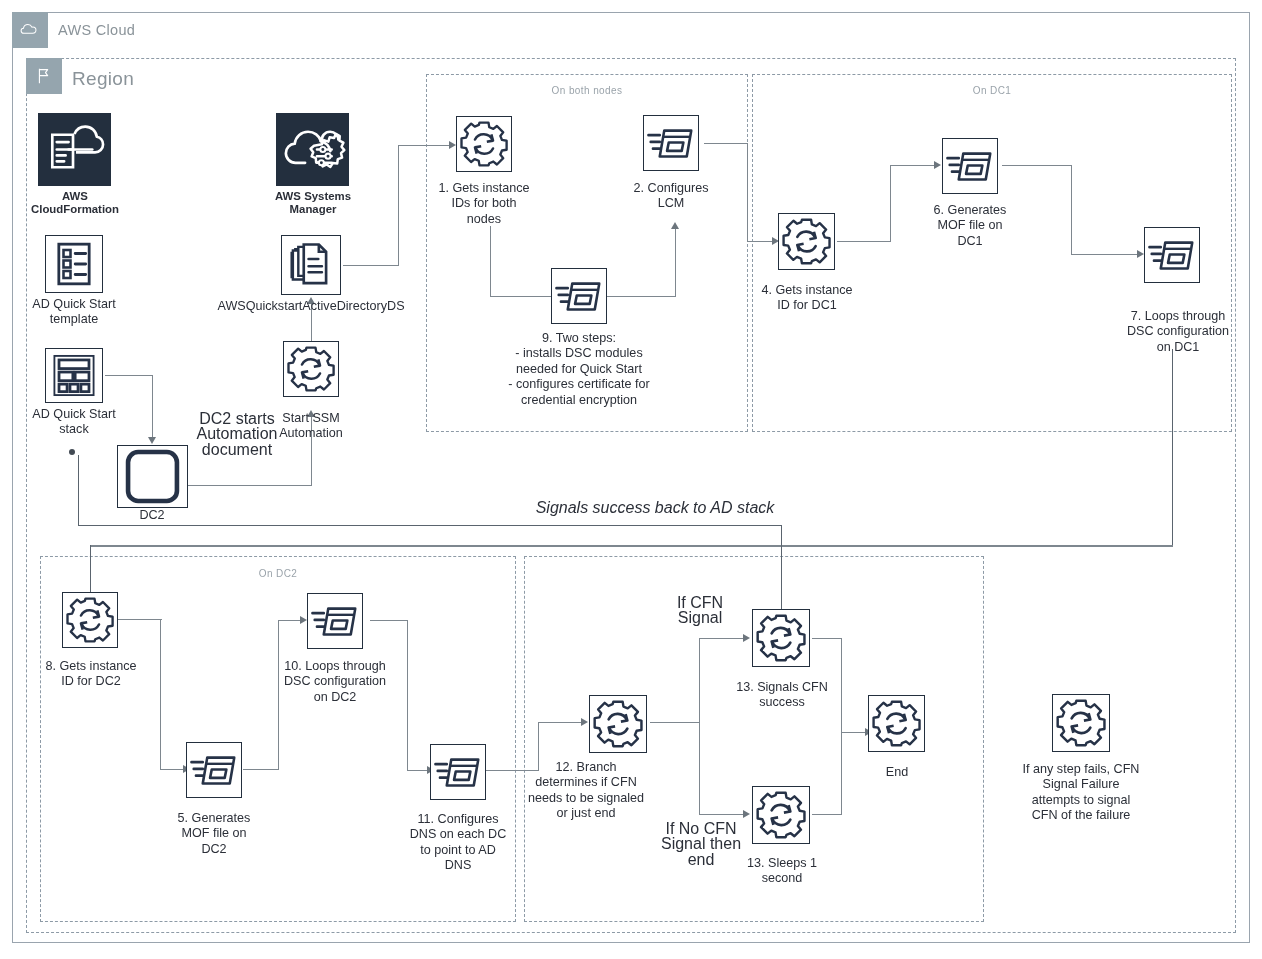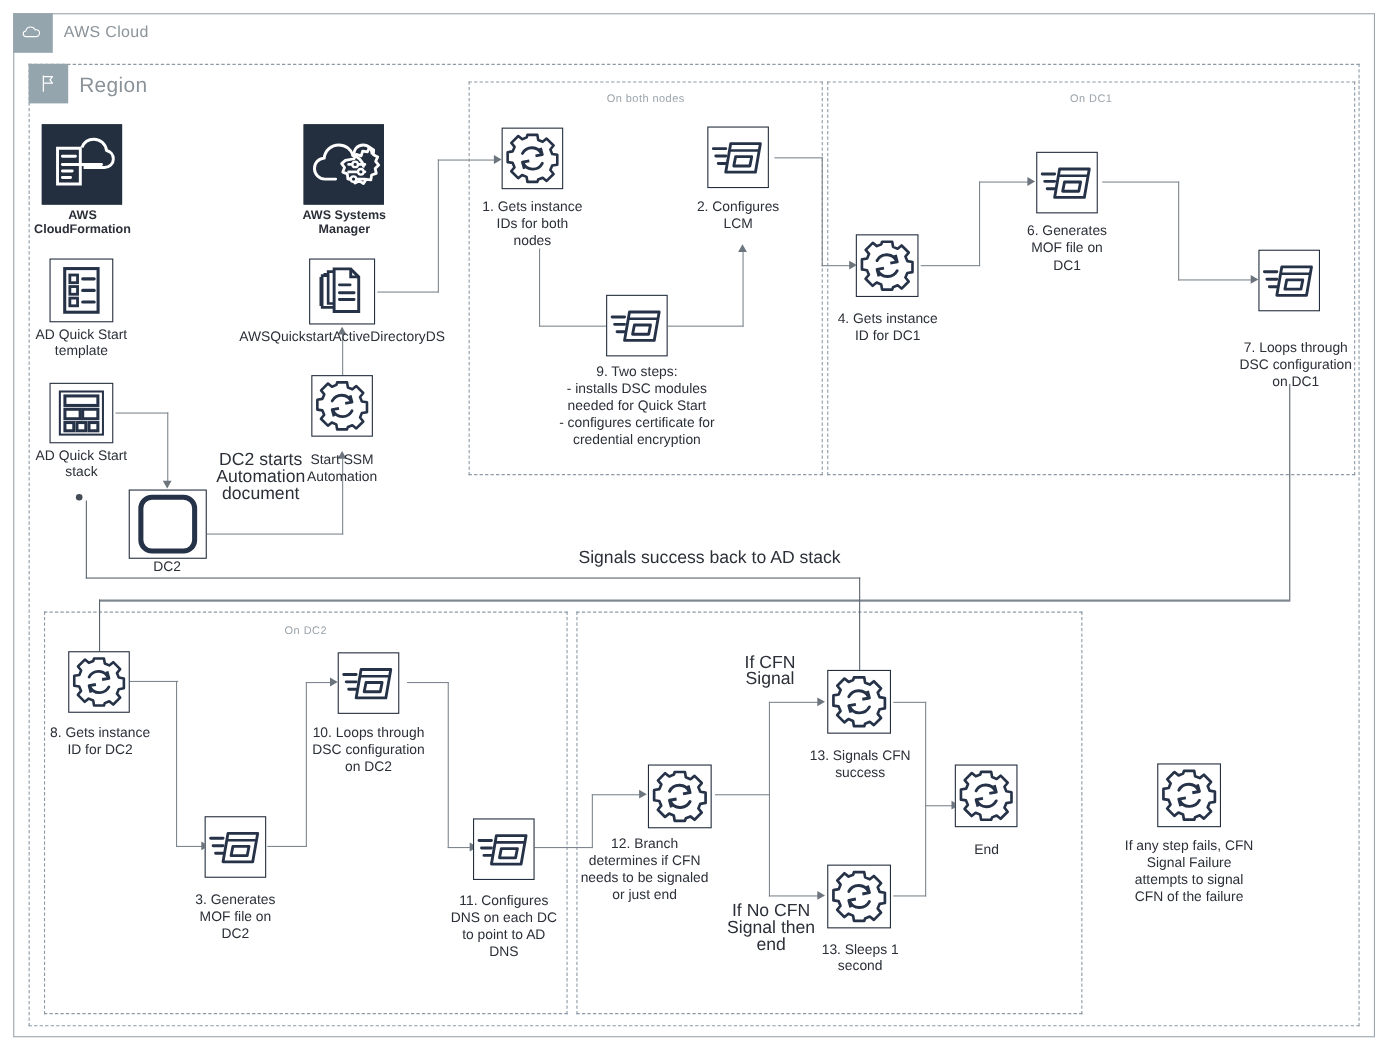--- a/index.html
+++ b/index.html
@@ -116,21 +116,21 @@
 
   <div class="ln lnv dk" style="left:1172px;top:349px;height:197px;"></div>
   <div class="ln lnh" style="left:90px;top:545px;width:1083px;height:2px;"></div>
   <div class="ln lnv dk" style="left:90px;top:545px;height:49px;"></div>
   <div class="arw d" style="left:86px;top:592px;"></div>
 
   <div class="ln lnv dk" style="left:781px;top:525px;height:95px;"></div>
   <div class="ln lnh dk" style="left:78px;top:525px;width:704px;"></div>
   <div class="ln lnv dk" style="left:78px;top:455px;height:71px;"></div>
   <div class="dot" style="left:69px;top:449px;"></div>
-  <div class="elbl" style="left:445px;top:500px;width:400px;">Signals success back to AD stack</div>
+  <div class="elbl" style="left:455px;top:500px;width:400px;font-style:italic;">Signals success back to AD stack</div>
 
   <div class="ln lnh" style="left:118px;top:619px;width:44px;"></div>
   <div class="ln lnv" style="left:160px;top:619px;height:151px;"></div>
   <div class="ln lnh" style="left:160px;top:769px;width:24px;"></div>
   <div class="arw r" style="left:183px;top:765px;"></div>
 
   <div class="ln lnh" style="left:243px;top:769px;width:36px;"></div>
   <div class="ln lnv" style="left:278px;top:620px;height:150px;"></div>
   <div class="ln lnh" style="left:278px;top:620px;width:23px;"></div>
   <div class="arw r" style="left:300px;top:616px;"></div>
@@ -368,21 +368,21 @@
 
   <div class="node">
     <div class="ibox" style="left:186px;top:742px;width:56px;height:56px;">
       <svg viewBox="0 0 48 48">
         <path d="M18 13h24l-4 23H14z" fill="none" stroke="#263247" stroke-width="2.3" stroke-linejoin="round"></path>
         <path d="M17.3 18.5h23" stroke="#263247" stroke-width="2.1"></path>
         <path d="M22 23.5h13l-1.5 7.5h-13z" fill="none" stroke="#263247" stroke-width="2.3" stroke-linejoin="round"></path>
         <path d="M4 17h10M6 23h8M8 29h6" stroke="#263247" stroke-width="2.4" stroke-linecap="round"></path>
       </svg>
     </div>
-    <div class="cap" style="left:158px;top:811px;width:112px;white-space:pre-line;">3. Generates
+    <div class="cap" style="left:158px;top:811px;width:112px;white-space:pre-line;">5. Generates
 MOF file on
 DC2</div>
   </div>
 
   <div class="node">
     <div class="ibox" style="left:307px;top:593px;width:56px;height:56px;">
       <svg viewBox="0 0 48 48">
         <path d="M18 13h24l-4 23H14z" fill="none" stroke="#263247" stroke-width="2.3" stroke-linejoin="round"></path>
         <path d="M17.3 18.5h23" stroke="#263247" stroke-width="2.1"></path>
         <path d="M22 23.5h13l-1.5 7.5h-13z" fill="none" stroke="#263247" stroke-width="2.3" stroke-linejoin="round"></path>

